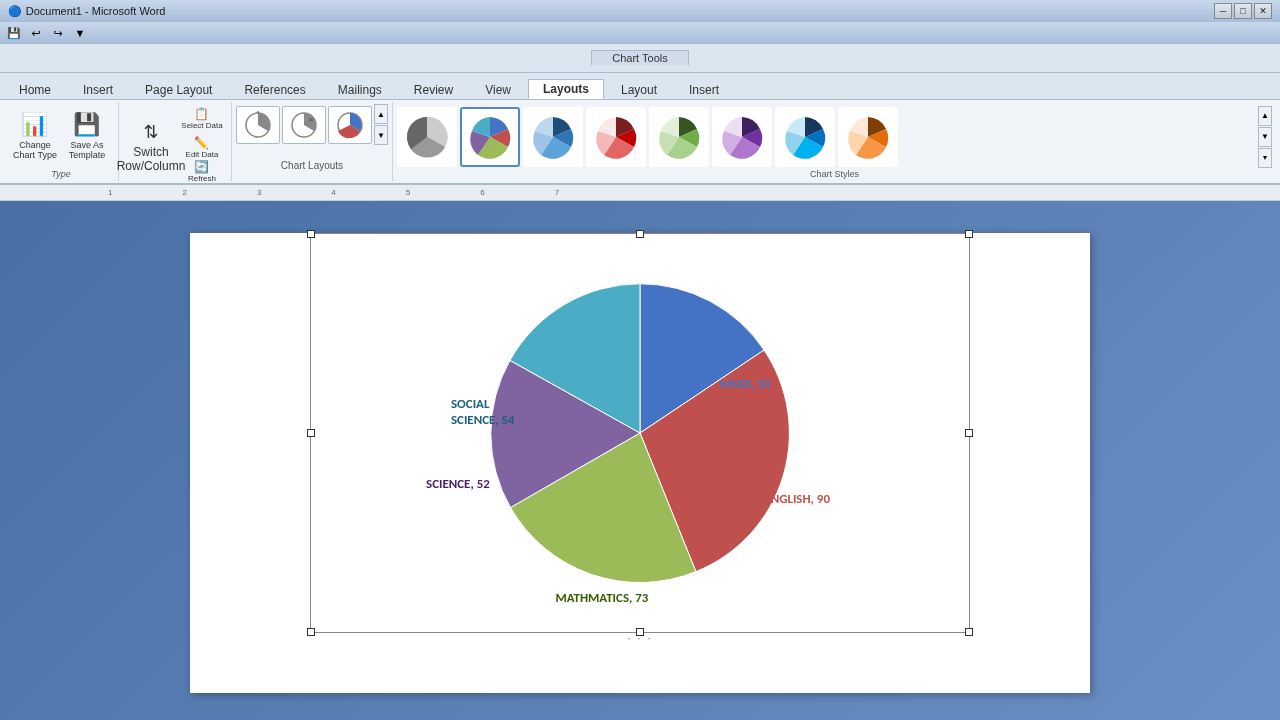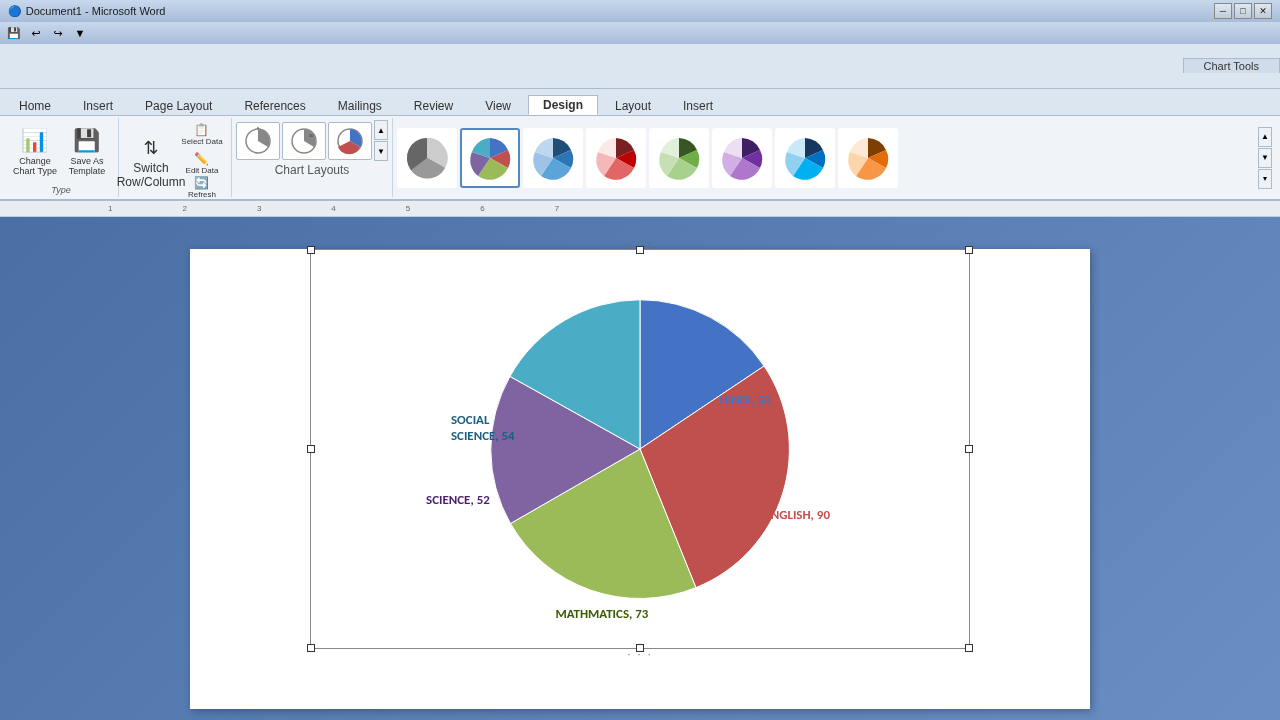--- a/index.html
+++ b/index.html
@@ -56,22 +56,22 @@
       border-bottom: 1px solid #ffffff;
       font-weight: bold;
       color: #333;
     }
 
     
     .chart-tools-header {
       background: #dce6f1;
       font-size: 11px;
       color: #333;
-      text-align: right;
-      padding: 16px 0;
+      text-align: center;
+      padding: 8px 0;
       border-bottom: 1px solid #aabbcc;
       position: relative;
     }
     .chart-tools-header span {
       background: #d0dcea;
       padding: 1px 20px;
       border: 1px solid #aabbcc;
       border-bottom: none;
     }
 
@@ -159,21 +159,21 @@
       width: 44px;
       height: 38px;
       border: 1px solid #aabbcc;
       cursor: pointer;
       display: flex;
       align-items: center;
       justify-content: center;
       background: white;
       border-radius: 2px;
     }
-    .layouts-label { font-size: 12px; color: #555; text-align: center; margin-top: 2px; }
+    .layouts-label { font-size: 10px; color: #555; text-align: center; margin-top: 15px; }
 
     
     .styles-group {
       display: flex;
       flex-direction: column;
       padding: 2px 4px;
       flex: 1;
     }
     .styles-row {
       display: flex;
@@ -321,21 +321,21 @@
 
 <div class="ribbon">
   <div class="ribbon-tabs">
     <div class="ribbon-tab">Home</div>
     <div class="ribbon-tab">Insert</div>
     <div class="ribbon-tab">Page Layout</div>
     <div class="ribbon-tab">References</div>
     <div class="ribbon-tab">Mailings</div>
     <div class="ribbon-tab">Review</div>
     <div class="ribbon-tab">View</div>
-    <div class="ribbon-tab active">Design</div>
+    <div class="ribbon-tab active">Layouts</div>
     <div class="ribbon-tab">Layout</div>
     <div class="ribbon-tab">Insert</div>
   </div>
 </div>
 
 <div class="ribbon-content">
 
   <div class="ribbon-group">
     <div class="ribbon-group-content">
       <div class="large-btn">
@@ -489,20 +489,21 @@
             <path d="M26 26 L8 20 A20 20 0 0 1 26 6 Z" fill="#fde9d5"></path>
           </svg>
         </div>
       </div>
       <div class="styles-scroll">
         <div class="styles-scroll-btn">▲</div>
         <div class="styles-scroll-btn">▼</div>
         <div class="styles-scroll-btn">▾</div>
       </div>
     </div>
+    <div class="styles-label">Chart Styles</div>
   </div>
 
 </div>
 
 <div class="ruler">
   <span style="margin-left:100px;">1</span>
   <span style="margin-left:70px;">2</span>
   <span style="margin-left:70px;">3</span>
   <span style="margin-left:70px;">4</span>
   <span style="margin-left:70px;">5</span>

